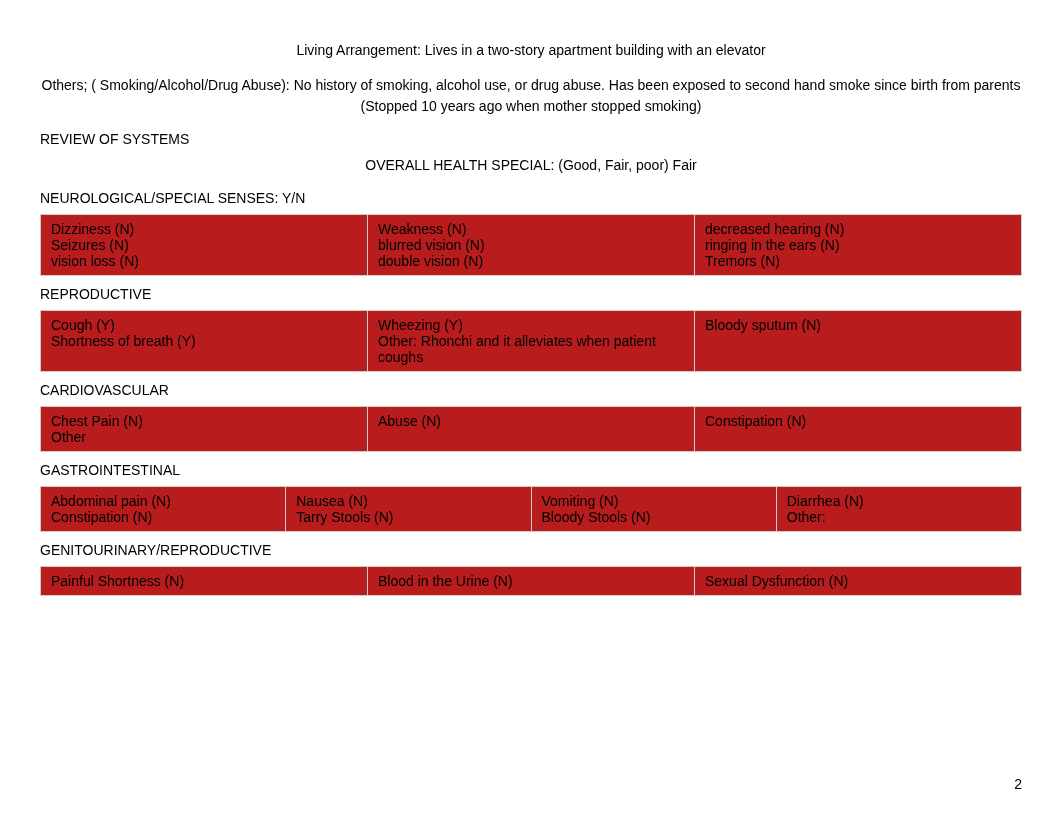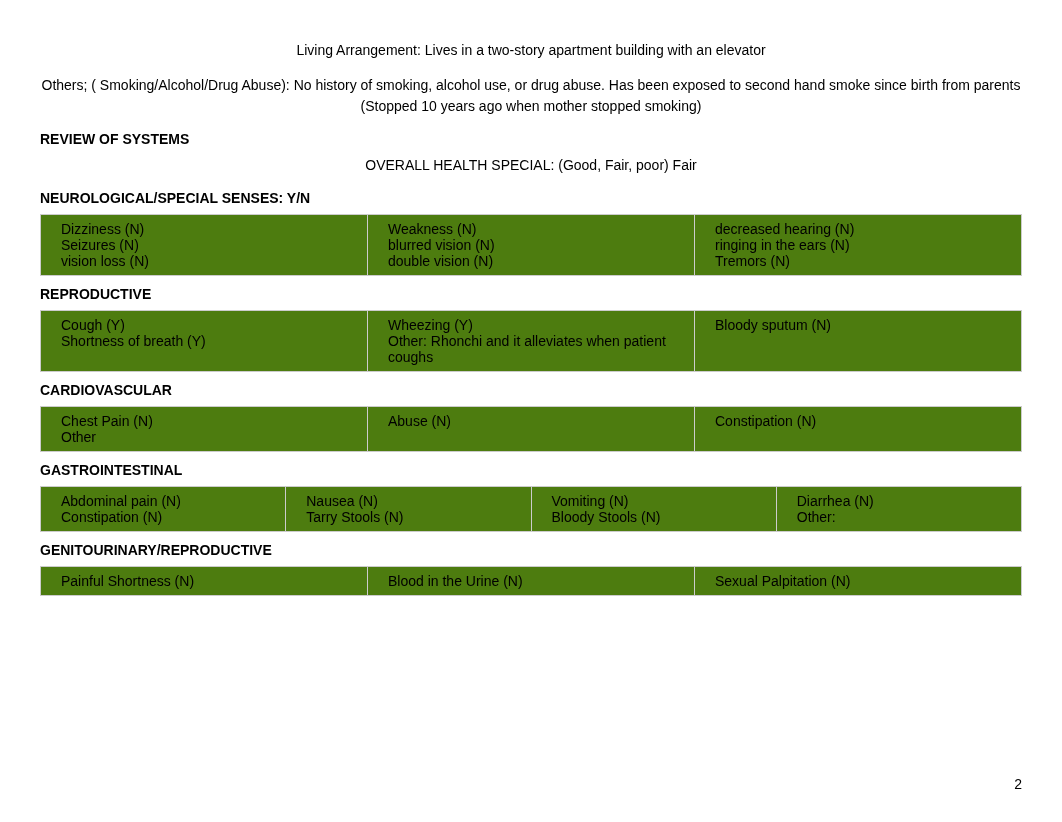--- a/index.html
+++ b/index.html
@@ -15,35 +15,35 @@
       width: 1062px;
       min-height: 822px;
       padding: 40px 40px 40px 40px;
     }
     .paragraph {
       margin-bottom: 14px;
       line-height: 1.5;
       text-align: center;
     }
     .section-header {
-      font-weight: bold;
+      font-weight: normal;
       margin-bottom: 8px;
       margin-top: 10px;
     }
     .table-section {
       width: 100%;
       border-collapse: collapse;
       margin-bottom: 10px;
     }
     .table-section td {
       border: 1px solid #ccc;
-      padding: 6px 20px;
+      padding: 6px 10px;
       vertical-align: top;
       width: 33.33%;
-      background: #4d7c0f;
+      background: #b91c1c;
     }
     .page-number {
       position: absolute;
       bottom: 30px;
       right: 40px;
       font-size: 14px;
     }
   </style>
 </head>
 <body>
@@ -98,18 +98,18 @@
     </tr>
   </tbody>
 </table>
 
 <div class="section-header">GENITOURINARY/REPRODUCTIVE</div>
 <table class="table-section">
   <tbody>
     <tr>
       <td>Painful Shortness (N)</td>
       <td>Blood in the Urine (N)</td>
-      <td>Sexual Palpitation (N)</td>
+      <td>Sexual Dysfunction (N)</td>
     </tr>
   </tbody>
 </table>
 
 <div class="page-number">2</div>
 
 </body></html>

